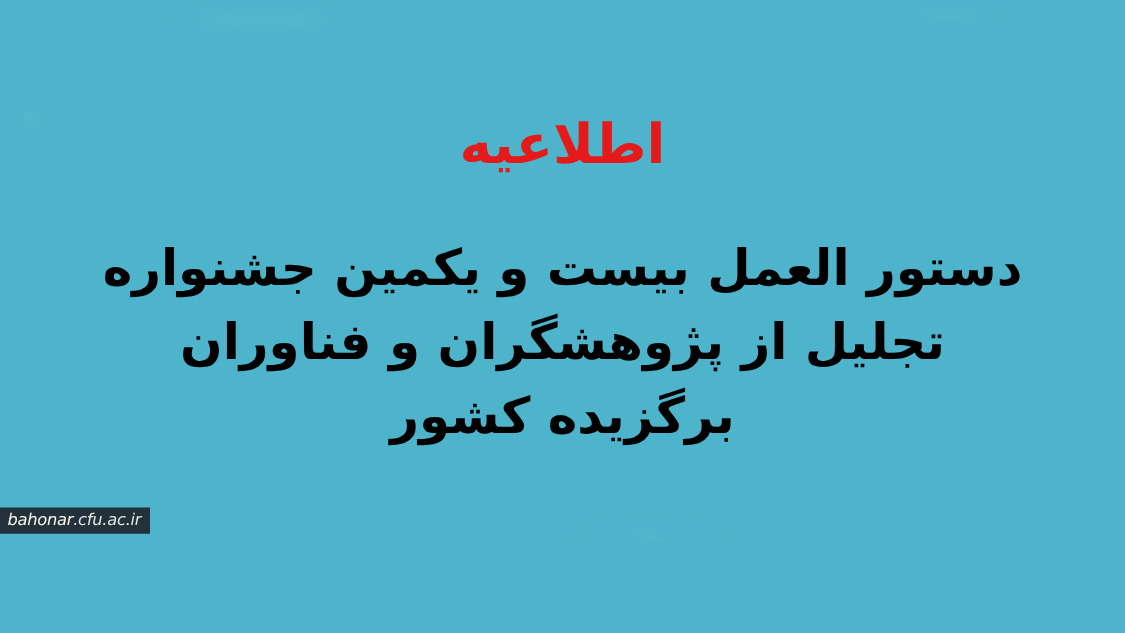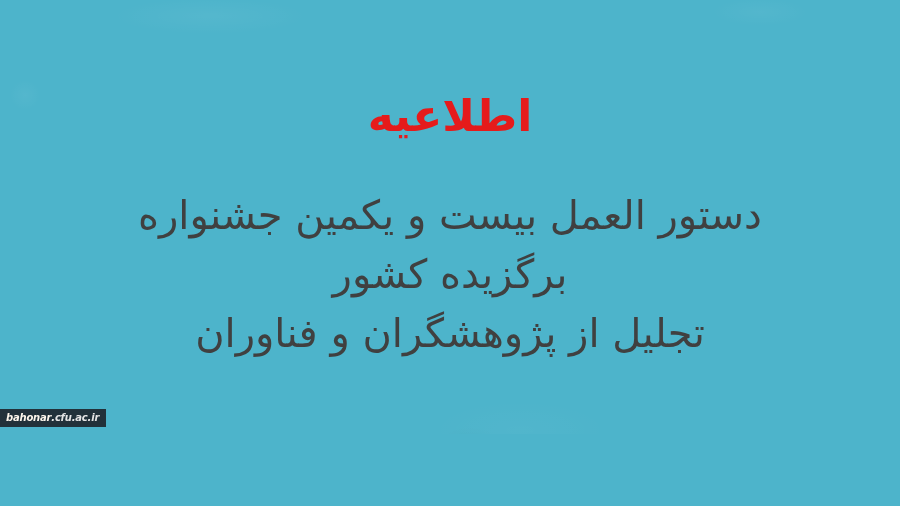--- a/index.html
+++ b/index.html
@@ -58,66 +58,66 @@
     line-height: 1.25;
     letter-spacing: 0px;
     direction: rtl;
   }
 
   .announcement-body {
     position: absolute;
     top: 186px;
     left: 40px;
     right: 40px;
-    color: #404040;
+    color: #000000;
     font-size: 40px;
-    font-weight: normal;
+    font-weight: bold;
     line-height: 1.48;
     direction: rtl;
   }
 
   .announcement-line {
     display: block;
     white-space: nowrap;
   }
 
   
   .watermark {
     position: absolute;
     left: 0;
     bottom: 7px;
     background: #22313a;
     padding: 4px 7px 4px 6px;
     display: flex;
     align-items: baseline;
     direction: ltr;
     font-style: italic;
-    font-weight: bold;
-    font-size: 10px;
+    font-weight: normal;
+    font-size: 13px;
     line-height: 1;
     letter-spacing: -0.2px;
   }
   .watermark-name { color: #fdf6ec; }
   .watermark-domain { color: #e5e5e5; }
 </style>
 </head>
 <body>
 
 <div class="poster">
 
   <div class="poster-texture"></div>
 
   <div class="content">
 
     <div class="notice-heading">اطلاعیه</div>
 
     <div class="announcement-body">
       <span class="announcement-line">دستور العمل بیست و یکمین جشنواره</span>
+      <span class="announcement-line">تجلیل از پژوهشگران و فناوران</span>
       <span class="announcement-line">برگزیده کشور</span>
-      <span class="announcement-line">تجلیل از پژوهشگران و فناوران</span>
     </div>
 
   </div>
 
   <div class="watermark">
     <span class="watermark-name">bahonar</span>
     <span class="watermark-domain">.cfu.ac.ir</span>
   </div>
 
 </div>

